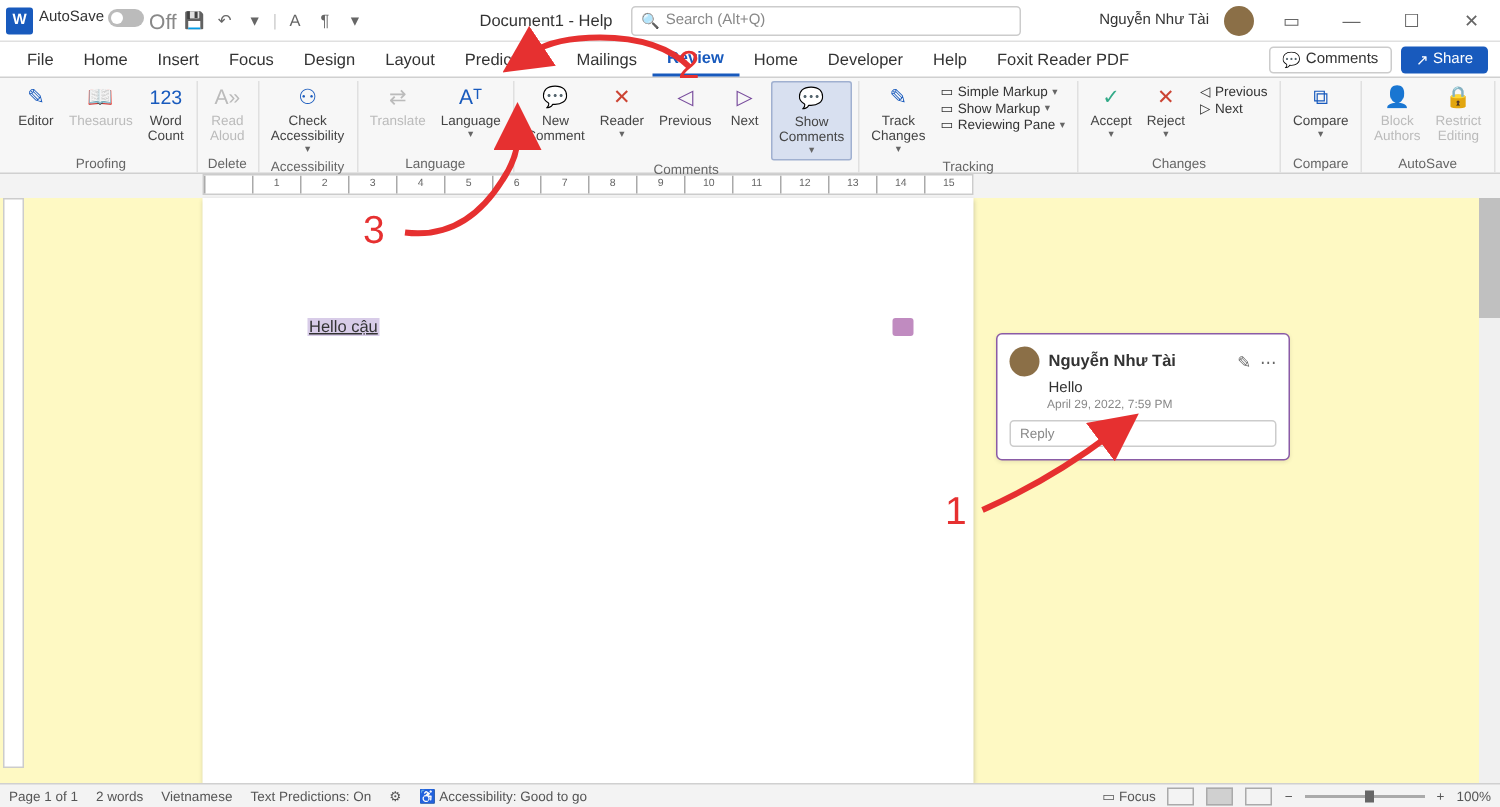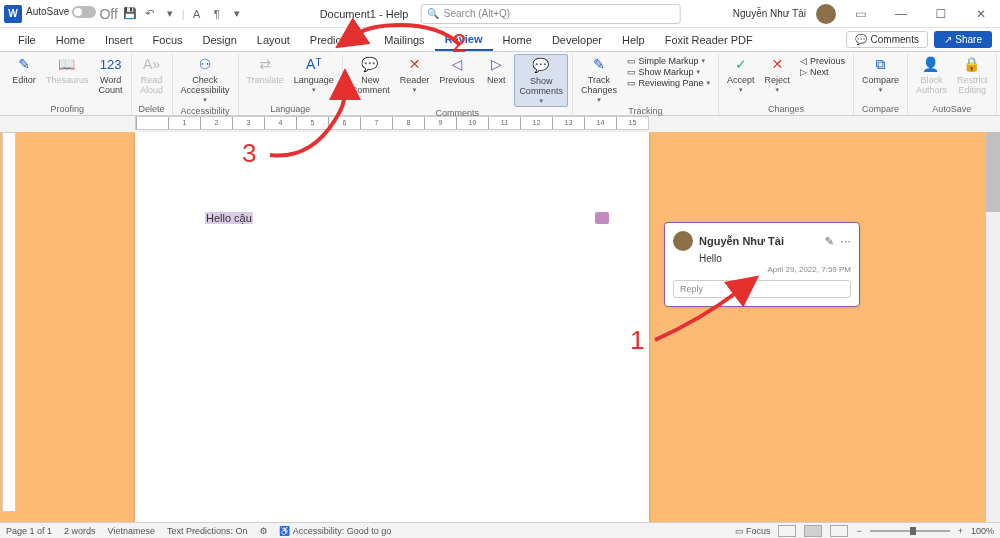--- a/index.html
+++ b/index.html
@@ -42,35 +42,35 @@
 .vstack .row { display: flex; align-items: center; gap: 3px; white-space: nowrap; }
 .chev { font-size: 7px; color: #666; }
 
 
 .ruler-area { height: 16px; background: #f3f3f3; display: flex; }
 .ruler { margin-left: 135px; height: 14px; width: 514px; background: #fff; border: 1px solid #ccc; font-size: 7px; color: #666; position: relative; overflow: hidden; }
 .ruler-marks { position: absolute; top: 0; left: 0; right: 0; display: flex; }
 .ruler-mark { flex: 1; border-left: 1px solid #aaa; height: 14px; text-align: center; padding-top: 2px; }
 
 
-.doc-area { height: 390px; background: #fdba74; display: flex; position: relative; }
+.doc-area { height: 390px; background: #fef9c3; display: flex; position: relative; text-decoration: underline; }
 .vruler { width: 14px; background: #fff; border: 1px solid #ccc; margin-left: 2px; margin-top: 0; height: 380px; }
 .page { width: 514px; min-height: 380px; background: #fff; margin-left: 119px; box-shadow: 0 1px 3px rgba(0,0,0,0.2); padding: 80px 70px; position: relative; }
 .highlighted-text { background: #d8cce8; font-size: 11px; color: #333; padding: 0 1px; }
 .comment-mark { position: absolute; top: 80px; right: 40px; width: 14px; height: 12px; background: #c08bc0; border-radius: 2px; }
 .comment-mark::after { content: ""; position: absolute; bottom: -3px; left: 3px; border: 3px solid transparent; border-top-color: #c08bc0; }
 
 
 .comment-card { position: absolute; left: 664px; top: 222px; width: 196px; background: #fff; border: 1px solid #8a5ba6; border-radius: 4px; padding: 8px; box-shadow: 0 1px 3px rgba(0,0,0,0.1); }
 .comment-header { display: flex; align-items: center; gap: 6px; }
 .comment-avatar { width: 20px; height: 20px; border-radius: 50%; background: #8b6f47; }
 .comment-author { font-weight: bold; font-size: 11px; }
 .comment-actions { margin-left: auto; display: flex; gap: 6px; color: #666; font-size: 11px; }
 .comment-text { font-size: 10px; margin-top: 2px; margin-left: 26px; }
-.comment-date { font-size: 8px; color: #888; margin-left: 25px; margin-top: 1px; text-align: right; }
+.comment-date { font-size: 8px; color: #888; margin-left: 25px; margin-top: 1px; }
 .reply-box { margin-top: 6px; border: 1px solid #ccc; border-radius: 3px; padding: 3px 6px; font-size: 9px; color: #888; }
 
 
 .annotation { position: absolute; pointer-events: none; }
 .ann-num { color: #e63030; font-size: 26px; font-weight: 400; font-family: "Segoe UI", sans-serif; }
 
 
 .vscroll { position: absolute; right: 0; top: 132px; width: 14px; height: 390px; background: #f0f0f0; }
 .vscroll-thumb { width: 100%; height: 80px; background: #c0c0c0; }
 

